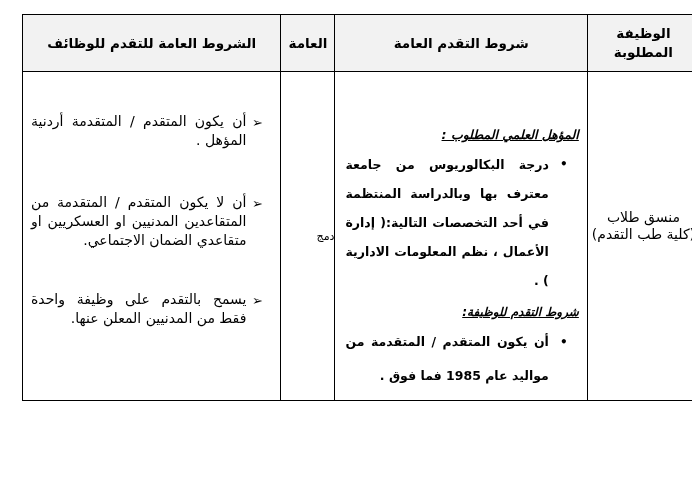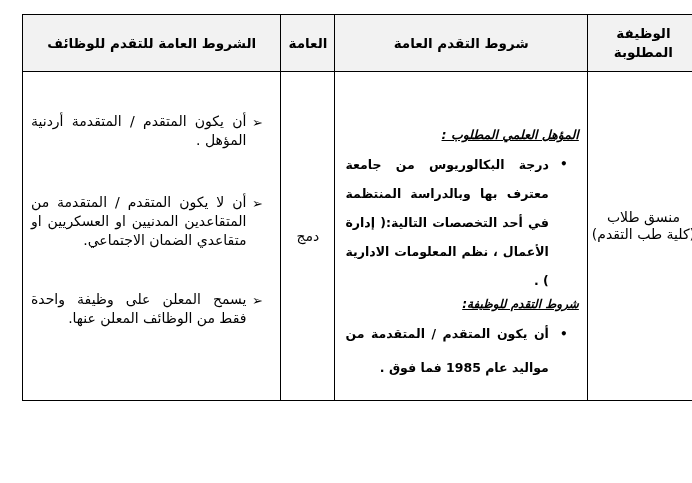--- a/index.html
+++ b/index.html
@@ -43,38 +43,38 @@
     .col-gender { width: 54px; }
     .col-general { width: 258px; }
 
     .cell-job {
       text-align: center;
       font-size: 14px;
       line-height: 17px;
       padding-bottom: 20px !important;
     }
     .cell-gender {
-      text-align: center;
-      font-size: 14px;
+      text-align: right;
+      font-size: 11px;
     }
     .cell-cond {
       vertical-align: top !important;
       padding: 52px 8px 0 10px !important;
       font-weight: bold;
       font-size: 12.5px;
     }
     .cond-heading {
       text-decoration: underline;
       margin: 0 0 4px 0;
       line-height: 22px;
       font-style: italic;
     }
     .cond-heading.second {
       font-size: 12px;
-      margin-top: 0;
+      margin-top: 8px;
       line-height: 18px;
     }
     .cond-bullet {
       display: flex;
       flex-direction: row;
       align-items: flex-start;
       line-height: 29px;
       text-align: justify;
     }
     .cond-bullet .dot {
@@ -154,18 +154,18 @@
         <div class="gen-item i1">
           <span class="arrow">➢</span>
           <span class="txt">أن يكون المتقدم / المتقدمة أردنية المؤهل .</span>
         </div>
         <div class="gen-item i2">
           <span class="arrow">➢</span>
           <span class="txt">أن لا يكون المتقدم / المتقدمة من المتقاعدين المدنيين او العسكريين او متقاعدي الضمان الاجتماعي.</span>
         </div>
         <div class="gen-item i3">
           <span class="arrow">➢</span>
-          <span class="txt">يسمح المعلن على وظيفة واحدة فقط من الوظائف المعلن عنها.</span>
+          <span class="txt">يسمح بالتقدم على وظيفة واحدة فقط من المدنيين المعلن عنها.</span>
         </div>
       </td>
     </tr>
   </tbody>
 </table>
 
 </body></html>

